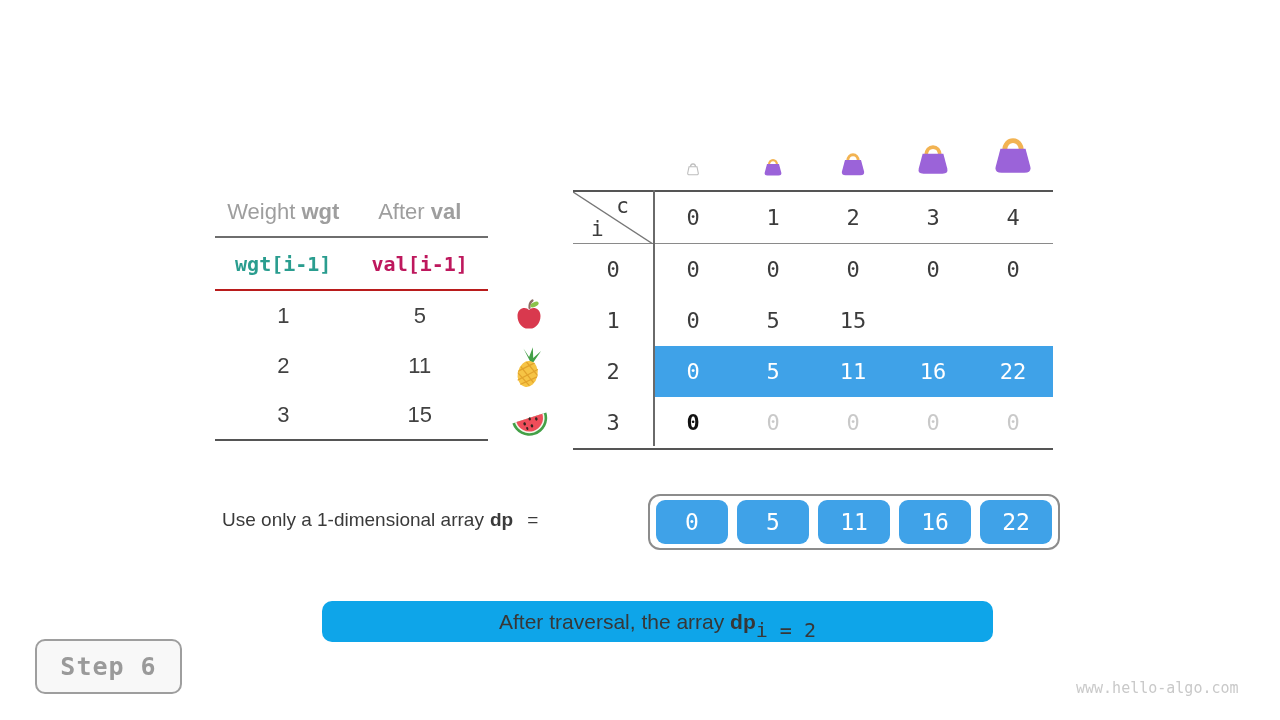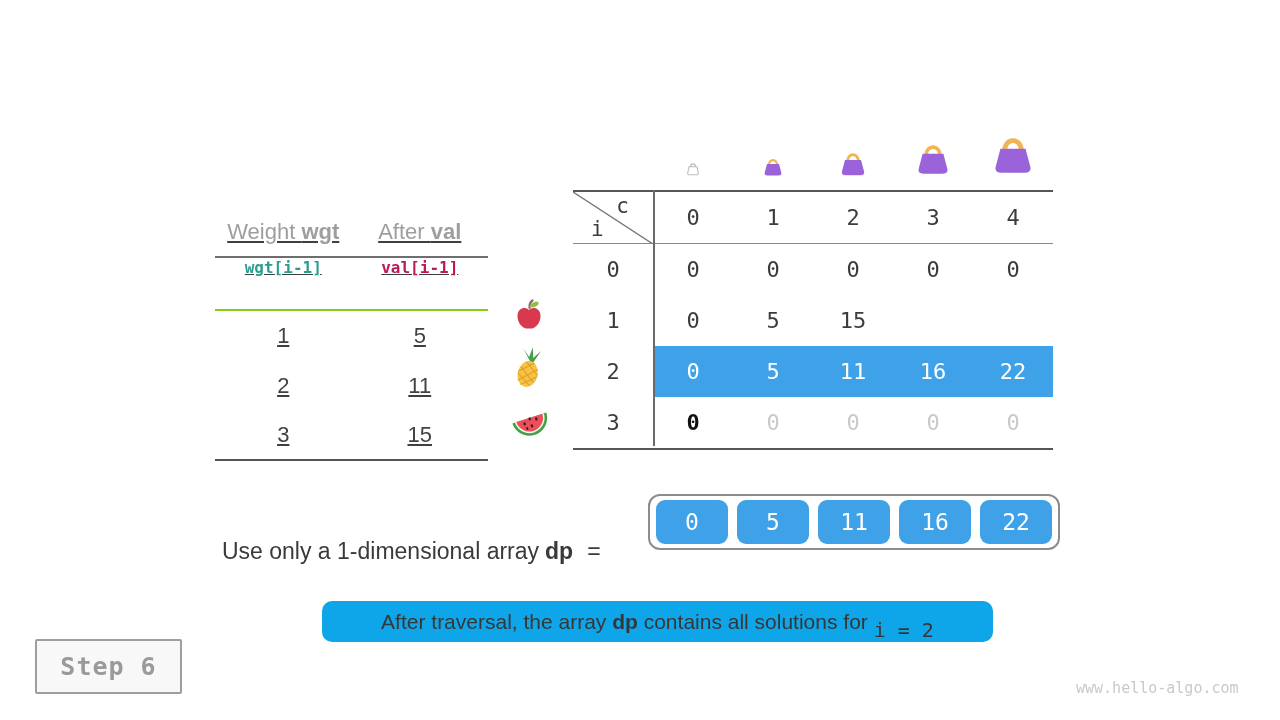--- a/index.html
+++ b/index.html
@@ -8,32 +8,32 @@
     position: relative;
     width: 1280px;
     height: 720px;
     background: #ffffff;
     overflow: hidden;
     font-family: "Liberation Sans", sans-serif;
     color: #3f3f3f;
   }
 
   
-  .items-table { position: absolute; left: 215px; top: 208px; width: 273px; text-decoration: underline; }
+  .items-table { position: absolute; left: 215px; top: 188px; width: 273px; }
   .it-head {
     display: flex; height: 50px; align-items: center;
     border-bottom: 2px solid #6e6e6e;
     color: #9e9e9e; font-size: 22px;
   }
   .it-head > div { flex: 1; text-align: center; white-space: pre; }
   .it-head b { font-weight: bold; }
   .it-formula {
-    display: flex; height: 53px; 
-    border-bottom: 2px solid #84cc16;
-    font-family: "DejaVu Sans Mono", monospace; font-weight: bold; font-size: 16px;
+    display: flex; height: 53px; align-items: center;
+    border-bottom: 2px solid #b91c1c;
+    font-family: "DejaVu Sans Mono", monospace; font-weight: bold; font-size: 20px;
   }
   .it-formula > div { flex: 1; text-align: center; }
   .col-teal { color: #2a9d8f; }
   .col-green { color: #be185d; }
   .it-row { display: flex; height: 50px; align-items: center; font-size: 22px; color: #424242; }
   .it-row > div { flex: 1; text-align: center; }
   .it-bottom { border-bottom: 2px solid #555555; }
 
   
   .fruit { position: absolute; }
@@ -62,21 +62,21 @@
   .dp-cell { width: 80px; display: flex; align-items: center; justify-content: center; }
   .dp-row.highlight .dp-cells { background: #3fa2e8; color: #ffffff; }
   .dp-cell.pending { color: #c9c9c9; }
   .dp-cell.fresh { color: #111111; font-weight: bold; }
 
   
   .bag { position: absolute; }
 
   
   .arr-label {
-    position: absolute; left: 222px; top: 538px; font-size: 23px; color: #3a3a3a;
+    position: absolute; left: 222px; top: 509px; font-size: 19px; color: #3a3a3a;
     white-space: pre;
   }
   .arr-label .dpvar { font-weight: bold; margin: 0 10px 0 6px; }
   .arr-label .eq { margin-left: 4px; }
   .arr-box {
     position: absolute; left: 648px; top: 494px; width: 412px; height: 56px;
     border: 2px solid #8c8c8c; border-radius: 12px;
     display: flex; align-items: center; gap: 9px; padding: 0 6px;
     background: #ffffff;
   }
@@ -92,21 +92,21 @@
     background: #0ea5e9; border-radius: 10px;
     display: flex; align-items: center; justify-content: center;
     font-size: 21px; color: #373737; white-space: pre;
   }
   .caption .dpvar { font-weight: bold; }
   .caption .expr { font-family: "DejaVu Sans Mono", monospace; font-size: 20px; margin-top: 16px; }
 
   
   .step-badge {
     position: absolute; left: 35px; top: 639px; width: 147px; height: 55px;
-    background: #f8f8f8; border: 2px solid #9e9e9e; border-radius: 2px;
+    background: #f8f8f8; border: 2px solid #9e9e9e; border-radius: 10px;
     display: flex; align-items: center; justify-content: center;
     font-family: "DejaVu Sans Mono", monospace; font-weight: bold;
     font-size: 25px; color: #9a9a9a; letter-spacing: 1px;
   }
 
   
   .watermark {
     position: absolute; left: 1076px; top: 679px;
     font-family: "DejaVu Sans Mono", monospace; font-size: 15px; color: #c9c9c9; text-align: center;
   }
@@ -278,19 +278,19 @@
   <div class="arr-label"><span>Use only a 1-dimensional array</span><span class="dpvar">dp</span><span class="eq">=</span></div>
 
   <div class="arr-box">
     <div class="arr-cell">0</div>
     <div class="arr-cell">5</div>
     <div class="arr-cell">11</div>
     <div class="arr-cell">16</div>
     <div class="arr-cell">22</div>
   </div>
 
-  <div class="caption"><span>After traversal, the array </span><span class="dpvar">dp</span><span> contains all solutions for </span><span class="expr">i = 2</span></div>
+  <div class="caption"><span>After traversal, the array </span><span class="dpvar">dp</span><span class="expr">i = 2</span></div>
 
   <div class="step-badge">Step 6</div>
 
   <div class="watermark">www.hello-algo.com</div>
 
 </div>
 
 </body></html>

